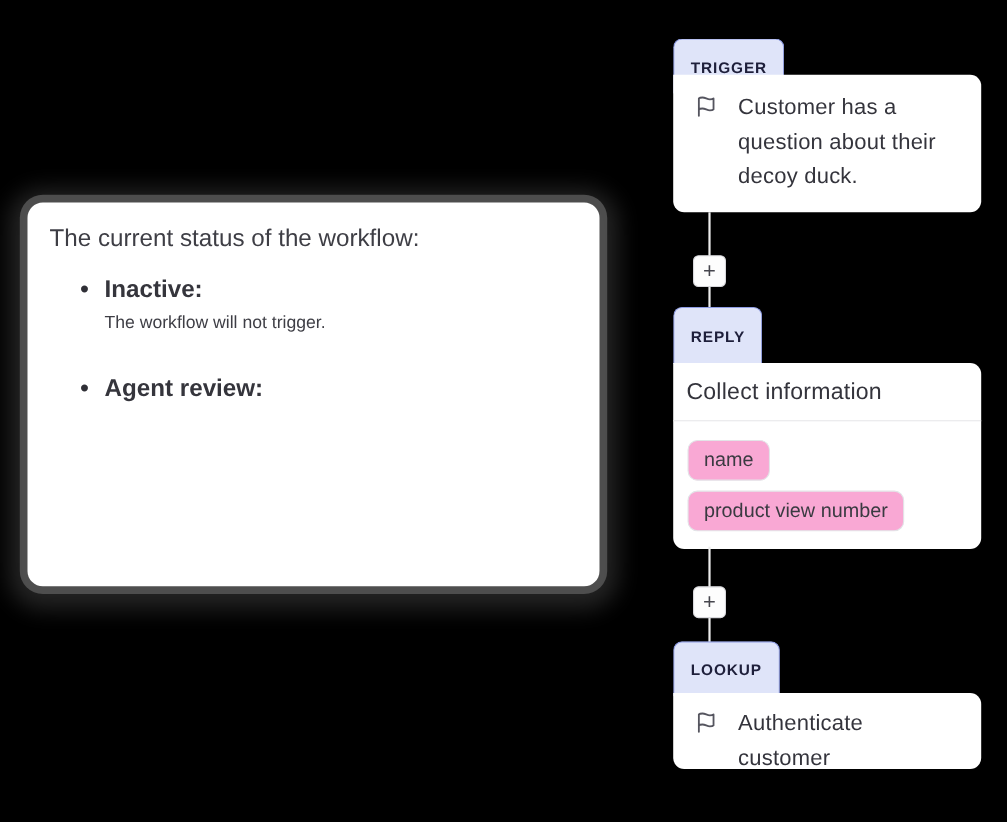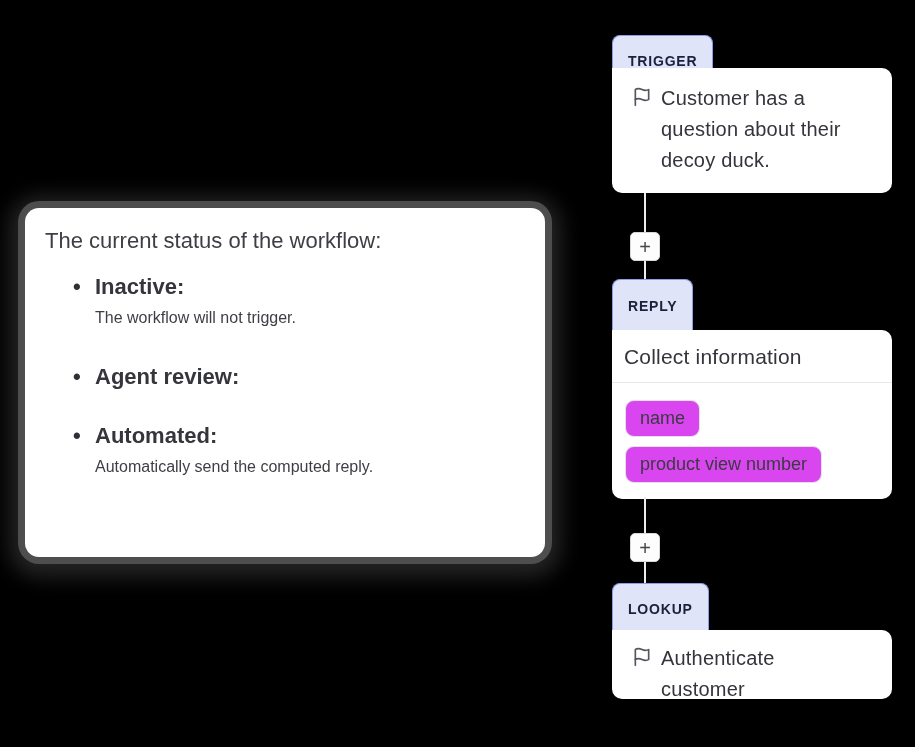--- a/index.html
+++ b/index.html
@@ -4,21 +4,21 @@
 <style>
   html,body{margin:0;padding:0;}
   body{
     width:915px;height:747px;position:relative;overflow:hidden;
     background:#000;
     font-family:"Liberation Sans", sans-serif;
   }
 
   
   .tooltip{
-    position:absolute;left:25px;top:208px;width:520px;height:349px;
+    position:absolute;left:25px;top:184px;width:520px;height:349px;
     box-sizing:border-box;background:#fff;border-radius:14px;
     padding:17px 22px 0 20px;color:#3e3e45;
     box-shadow:0 0 0 7px rgba(84,84,84,0.88), 0 4px 20px 16px rgba(66,66,66,0.55);
   }
   .tooltip-title{font-size:22px;line-height:31px;margin:0 0 15px 0;font-weight:400;}
   .tooltip-list{list-style:none;margin:0;padding:0 0 0 20px;}
   .tooltip-item{position:relative;padding-left:30px;margin-bottom:28px;}
   .tooltip-item::before{
     content:"\2022";position:absolute;left:8px;top:0;
     font-size:22px;line-height:31px;color:#2f2f36;font-weight:700;
@@ -32,39 +32,39 @@
     position:absolute;left:612px;height:50px;box-sizing:border-box;
     background:#dfe4f9;border:1.5px solid #8e9ce4;border-bottom:none;
     border-radius:8px 8px 0 0;display:flex;align-items:center;
     padding:0 15px;font-size:14px;font-weight:700;letter-spacing:0.8px;
     color:#1e1f3b;
   }
   .node-card{
     position:absolute;left:612px;width:280px;box-sizing:border-box;
     background:#fff;border-radius:10px;border-top-left-radius:0;
   }
-  .node-body{display:flex;align-items:flex-start;gap:9px;}
+  .node-body{display:flex;align-items:flex-start;gap:19px;}
   .node-text{
     font-size:20px;line-height:31px;color:#34343c;letter-spacing:0.2px;
   }
   .flag{flex:0 0 20px;margin-top:4px;}
 
   #trigger-tab{top:35px;}
   #trigger-card{top:68px;height:125px;padding:15px 16px 0 20px;}
   #trigger-card .node-text{max-width:190px;}
 
   #reply-tab{top:279px;height:52px;}
   #reply-card{top:330px;height:169px;}
   .reply-header{
     padding:15px 12px 13px 12px;font-size:21px;color:#34343c;
     border-bottom:1px solid #e8e8ea;letter-spacing:0.2px;
   }
   .chips{padding:17px 13px;}
   .chip{
-    width:fit-content;background:#d946ef;border:1px solid #e3e3e7;
+    width:fit-content;background:#f9a8d4;border:1px solid #e3e3e7;
     border-radius:9px;padding:7px 14px;font-size:18px;color:#3a3a41;
     margin-bottom:9px;box-sizing:border-box;
   }
   .chip:last-child{margin-bottom:0;}
 
   #lookup-tab{top:563px;margin-top:20px;}
   #lookup-card{top:630px;height:69px;padding:13px 16px 0 20px;}
   #lookup-card .node-text{max-width:150px;}
 
   
@@ -88,24 +88,20 @@
 
 <div class="tooltip">
   <p class="tooltip-title">The current status of the workflow:</p>
   <ul class="tooltip-list">
     <li class="tooltip-item">
       <div class="tooltip-term">Inactive:</div>
       <div class="tooltip-desc">The workflow will not trigger.</div>
     </li>
     <li class="tooltip-item">
       <div class="tooltip-term">Agent review:</div>
-    </li>
-    <li class="tooltip-item">
-      <div class="tooltip-term">Automated:</div>
-      <div class="tooltip-desc">Automatically send the computed reply.</div>
     </li>
   </ul>
 </div>
 
 <div class="tab" id="trigger-tab">
   <span>TRIGGER</span>
 </div>
 <div class="node-card" id="trigger-card">
   <div class="node-body">
     <span class="flag">

